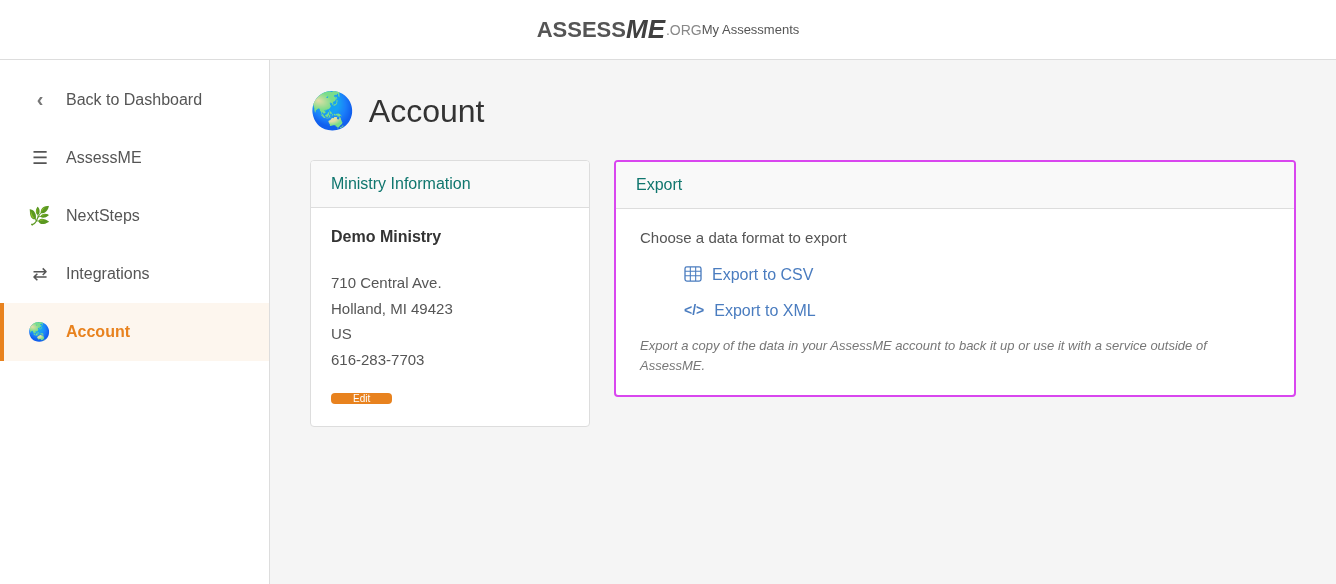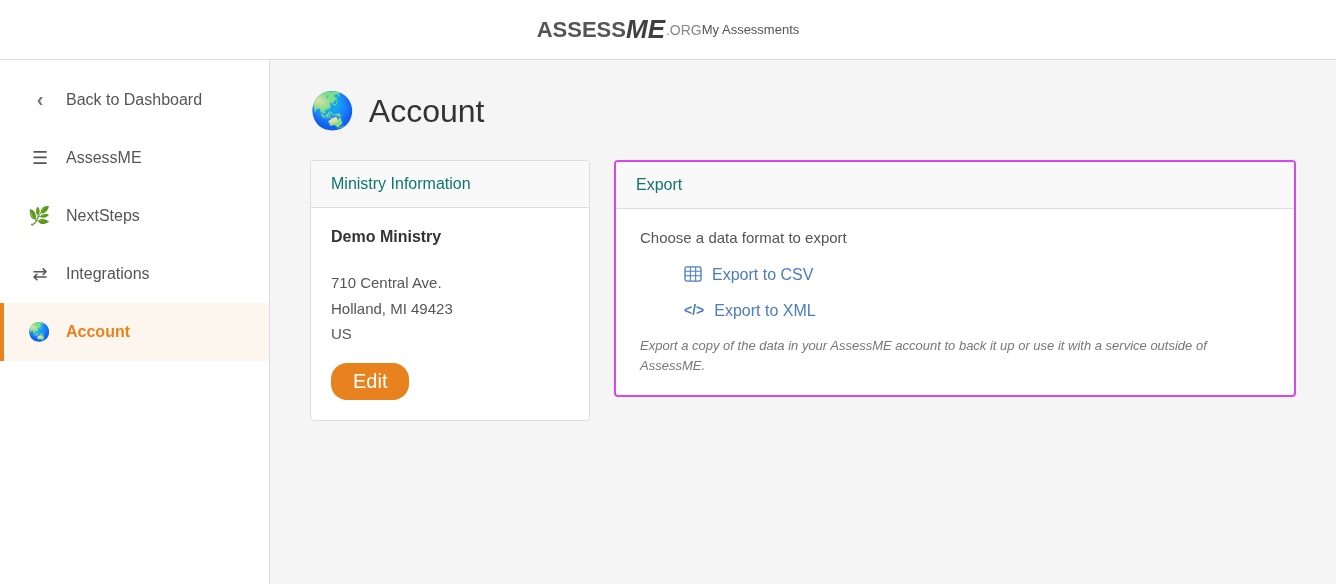--- a/index.html
+++ b/index.html
@@ -136,23 +136,23 @@
     .ministry-address {
       font-size: 15px;
       color: #555;
       line-height: 1.7;
       margin-bottom: 16px;
     }
     .edit-btn {
       background: #e8821e;
       color: #fff;
       border: none;
-      border-radius: 16px;
-      padding: 7px 22px;
-      font-size: 20px;
+      border-radius: 4px;
+      padding: 0 22px;
+      font-size: 10px;
       cursor: pointer;
     }
 
     
     .export-card {
       flex: 1;
       border: 2px solid #d946ef;
     }
     .export-card .card-header {
       background: #f9f9f9;
@@ -235,20 +235,21 @@
     <div class="cards-row">
 
       <div class="card ministry-card">
         <div class="card-header">Ministry Information</div>
         <div class="card-body">
           <div class="ministry-name">Demo Ministry</div>
           <div class="ministry-address">
             <div>710 Central Ave.</div>
             <div>Holland, MI  49423</div>
             <div>US</div>
+            <div>616-283-7703</div>
           </div>
           <button class="edit-btn">Edit</button>
         </div>
       </div>
 
       <div class="card export-card">
         <div class="card-header">Export</div>
         <div class="card-body">
           <div class="export-desc">Choose a data format to export</div>
           <a class="export-link">

